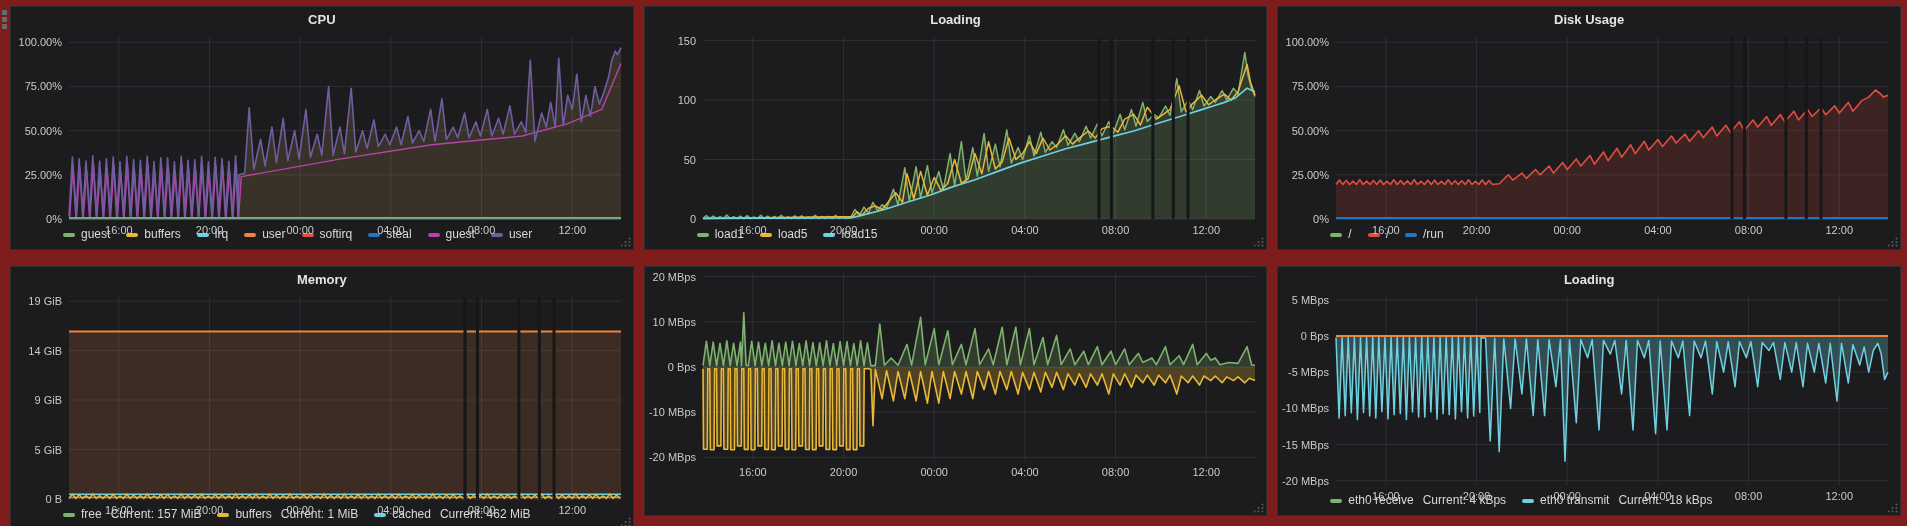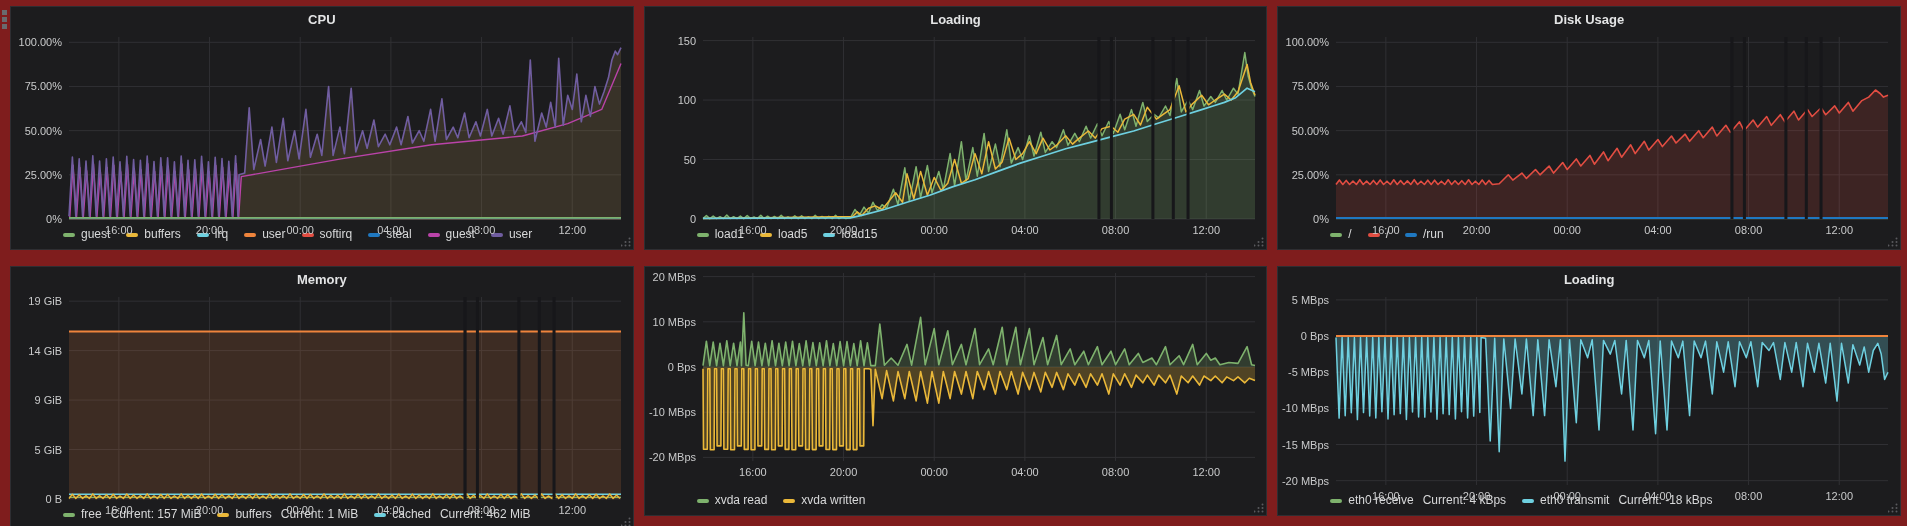--- a/index.html
+++ b/index.html
@@ -321,30 +321,20 @@
             <line x1="56" y1="54.807692307692314" x2="608" y2="54.807692307692314" stroke="#303034" stroke-width="1"></line>
             <text x="49" y="58.807692307692314" fill="#c9cacb" font-size="11px" text-anchor="end">10 MBps</text>
             <line x1="56" y1="9.615384615384619" x2="608" y2="9.615384615384619" stroke="#303034" stroke-width="1"></line>
             <text x="49" y="13.615384615384619" fill="#c9cacb" font-size="11px" text-anchor="end">20 MBps</text>
             <path d="M56.0,100.0L56.0,101.8L56.5,182.3L60.3,182.3L60.8,101.8L62.8,101.8L63.3,182.8L67.1,182.8L67.6,101.8L69.6,101.8L70.1,178.9L73.9,178.9L74.4,101.8L76.4,101.8L76.9,182.3L80.7,182.3L81.2,101.8L83.2,101.8L83.7,182.8L87.5,182.8L88.0,101.8L90.0,101.8L90.5,178.9L94.3,178.9L94.8,101.8L96.8,101.8L97.3,182.4L101.1,182.4L101.6,101.8L103.6,101.8L104.1,182.7L107.9,182.7L108.4,101.8L110.4,101.8L111.0,178.9L114.7,178.9L115.2,101.8L117.2,101.8L117.8,182.4L121.5,182.4L122.0,101.8L124.0,101.8L124.6,182.7L128.3,182.7L128.8,101.8L130.8,101.8L131.4,178.9L135.1,178.9L135.6,101.8L137.6,101.8L138.2,182.4L141.9,182.4L142.4,101.8L144.4,101.8L145.0,182.7L148.7,182.7L149.2,101.8L151.2,101.8L151.8,178.9L155.5,178.9L156.0,101.8L158.0,101.8L158.6,182.5L162.3,182.5L162.8,101.8L164.8,101.8L165.4,182.6L169.1,182.6L169.6,101.8L171.6,101.8L172.2,178.9L175.9,178.9L176.4,101.8L178.4,101.8L179.0,182.5L182.7,182.5L183.2,101.8L185.2,101.8L185.8,182.6L189.5,182.6L190.0,101.8L192.0,101.8L192.6,178.9L196.3,178.9L196.8,101.8L198.8,101.8L199.4,182.6L203.1,182.6L203.6,101.8L205.6,101.8L206.2,182.6L209.9,182.6L210.4,101.8L212.4,101.8L213.0,178.9L216.7,178.9L217.2,101.8L221.5,101.8L223.8,102.3L226.0,158.7L228.3,102.3L235.1,131.6L239.6,103.6L246.4,133.9L251.0,104.5L257.8,131.6L262.3,104.5L269.1,133.9L273.6,104.5L280.4,136.2L285.0,104.5L291.8,136.2L296.3,104.5L303.1,131.6L307.6,104.5L314.4,127.1L319.0,104.5L325.8,131.6L330.3,104.5L337.1,122.6L341.6,104.5L348.4,127.1L353.0,104.5L359.8,122.6L364.3,104.5L371.1,127.1L375.6,105.4L382.4,122.6L387.0,105.4L393.8,124.9L398.3,105.4L405.1,120.3L409.6,105.4L416.4,122.6L421.0,106.8L427.8,118.1L432.3,106.8L439.1,120.3L443.6,106.8L450.4,118.1L455.0,106.8L461.8,127.1L466.3,106.8L473.1,118.1L477.7,106.8L484.5,120.3L489.0,108.1L495.8,115.8L500.3,108.1L507.1,118.1L511.7,108.1L518.5,115.8L523.0,108.1L529.8,127.1L534.3,109.0L541.1,115.8L545.7,109.0L552.5,118.1L557.0,109.0L563.8,113.6L568.3,109.0L575.1,115.8L579.7,109.9L586.5,113.6L591.0,109.9L597.8,115.8L602.3,111.3L608.0,113.6L608.0,100.0Z" fill="rgba(234,184,57,0.25)" stroke="none"></path>
             <path d="M56.0,100.0L56.0,98.6L59.4,74.2L62.8,98.6L66.2,75.1L69.6,98.6L73.0,76.2L76.4,98.6L79.8,73.7L83.2,98.6L86.6,76.2L90.0,98.6L93.4,75.0L94.5,98.6L96.8,45.8L99.1,98.2L101.3,98.6L104.7,74.2L108.1,98.6L111.5,75.1L114.9,98.6L118.3,76.2L121.7,98.6L125.1,73.7L128.5,98.6L131.9,76.2L135.3,98.6L138.7,75.0L142.1,98.6L145.5,74.2L148.9,98.6L152.3,76.6L155.7,98.6L159.1,73.9L162.5,98.6L165.9,75.5L169.3,98.6L172.7,75.9L176.1,98.6L179.5,73.7L182.9,98.6L186.3,76.5L189.7,98.6L193.1,74.6L196.6,98.6L200.0,74.6L203.4,98.6L206.8,76.5L210.2,98.6L213.6,73.7L217.0,98.6L220.4,75.8L223.8,98.6L228.3,98.6L232.8,57.1L237.4,98.2L244.2,91.0L251.0,98.2L260.0,77.4L264.6,98.2L273.6,50.3L278.2,97.7L287.2,61.6L291.8,97.7L300.8,63.8L305.4,97.7L314.4,77.4L319.0,97.7L328.0,61.6L332.6,97.7L341.6,81.9L346.2,97.7L355.2,60.2L359.8,97.7L368.8,60.2L373.4,97.7L382.4,61.6L387.0,97.7L396.0,70.6L400.6,97.7L409.6,68.4L414.2,97.7L423.2,81.9L427.8,97.7L436.8,84.2L441.4,97.7L450.4,79.7L455.0,97.7L464.0,84.2L468.6,97.7L477.7,81.9L482.2,97.7L491.3,86.4L495.8,95.5L504.9,91.0L509.4,97.7L518.5,79.7L523.0,97.7L532.1,88.7L536.6,97.7L545.7,77.4L550.2,97.7L559.3,86.4L563.8,93.2L568.3,91.0L572.9,97.7L581.9,95.5L591.0,96.4L600.1,79.7L604.6,97.7L608.0,98.6L608.0,100.0Z" fill="rgba(126,178,109,0.22)" stroke="none"></path>
             <path d="M56.0,101.8L56.5,182.3L60.3,182.3L60.8,101.8L62.8,101.8L63.3,182.8L67.1,182.8L67.6,101.8L69.6,101.8L70.1,178.9L73.9,178.9L74.4,101.8L76.4,101.8L76.9,182.3L80.7,182.3L81.2,101.8L83.2,101.8L83.7,182.8L87.5,182.8L88.0,101.8L90.0,101.8L90.5,178.9L94.3,178.9L94.8,101.8L96.8,101.8L97.3,182.4L101.1,182.4L101.6,101.8L103.6,101.8L104.1,182.7L107.9,182.7L108.4,101.8L110.4,101.8L111.0,178.9L114.7,178.9L115.2,101.8L117.2,101.8L117.8,182.4L121.5,182.4L122.0,101.8L124.0,101.8L124.6,182.7L128.3,182.7L128.8,101.8L130.8,101.8L131.4,178.9L135.1,178.9L135.6,101.8L137.6,101.8L138.2,182.4L141.9,182.4L142.4,101.8L144.4,101.8L145.0,182.7L148.7,182.7L149.2,101.8L151.2,101.8L151.8,178.9L155.5,178.9L156.0,101.8L158.0,101.8L158.6,182.5L162.3,182.5L162.8,101.8L164.8,101.8L165.4,182.6L169.1,182.6L169.6,101.8L171.6,101.8L172.2,178.9L175.9,178.9L176.4,101.8L178.4,101.8L179.0,182.5L182.7,182.5L183.2,101.8L185.2,101.8L185.8,182.6L189.5,182.6L190.0,101.8L192.0,101.8L192.6,178.9L196.3,178.9L196.8,101.8L198.8,101.8L199.4,182.6L203.1,182.6L203.6,101.8L205.6,101.8L206.2,182.6L209.9,182.6L210.4,101.8L212.4,101.8L213.0,178.9L216.7,178.9L217.2,101.8L221.5,101.8L223.8,102.3L226.0,158.7L228.3,102.3L235.1,131.6L239.6,103.6L246.4,133.9L251.0,104.5L257.8,131.6L262.3,104.5L269.1,133.9L273.6,104.5L280.4,136.2L285.0,104.5L291.8,136.2L296.3,104.5L303.1,131.6L307.6,104.5L314.4,127.1L319.0,104.5L325.8,131.6L330.3,104.5L337.1,122.6L341.6,104.5L348.4,127.1L353.0,104.5L359.8,122.6L364.3,104.5L371.1,127.1L375.6,105.4L382.4,122.6L387.0,105.4L393.8,124.9L398.3,105.4L405.1,120.3L409.6,105.4L416.4,122.6L421.0,106.8L427.8,118.1L432.3,106.8L439.1,120.3L443.6,106.8L450.4,118.1L455.0,106.8L461.8,127.1L466.3,106.8L473.1,118.1L477.7,106.8L484.5,120.3L489.0,108.1L495.8,115.8L500.3,108.1L507.1,118.1L511.7,108.1L518.5,115.8L523.0,108.1L529.8,127.1L534.3,109.0L541.1,115.8L545.7,109.0L552.5,118.1L557.0,109.0L563.8,113.6L568.3,109.0L575.1,115.8L579.7,109.9L586.5,113.6L591.0,109.9L597.8,115.8L602.3,111.3L608.0,113.6" fill="none" stroke="#EAB839" stroke-width="1.6" stroke-linejoin="round"></path>
             <path d="M56.0,98.6L59.4,74.2L62.8,98.6L66.2,75.1L69.6,98.6L73.0,76.2L76.4,98.6L79.8,73.7L83.2,98.6L86.6,76.2L90.0,98.6L93.4,75.0L94.5,98.6L96.8,45.8L99.1,98.2L101.3,98.6L104.7,74.2L108.1,98.6L111.5,75.1L114.9,98.6L118.3,76.2L121.7,98.6L125.1,73.7L128.5,98.6L131.9,76.2L135.3,98.6L138.7,75.0L142.1,98.6L145.5,74.2L148.9,98.6L152.3,76.6L155.7,98.6L159.1,73.9L162.5,98.6L165.9,75.5L169.3,98.6L172.7,75.9L176.1,98.6L179.5,73.7L182.9,98.6L186.3,76.5L189.7,98.6L193.1,74.6L196.6,98.6L200.0,74.6L203.4,98.6L206.8,76.5L210.2,98.6L213.6,73.7L217.0,98.6L220.4,75.8L223.8,98.6L228.3,98.6L232.8,57.1L237.4,98.2L244.2,91.0L251.0,98.2L260.0,77.4L264.6,98.2L273.6,50.3L278.2,97.7L287.2,61.6L291.8,97.7L300.8,63.8L305.4,97.7L314.4,77.4L319.0,97.7L328.0,61.6L332.6,97.7L341.6,81.9L346.2,97.7L355.2,60.2L359.8,97.7L368.8,60.2L373.4,97.7L382.4,61.6L387.0,97.7L396.0,70.6L400.6,97.7L409.6,68.4L414.2,97.7L423.2,81.9L427.8,97.7L436.8,84.2L441.4,97.7L450.4,79.7L455.0,97.7L464.0,84.2L468.6,97.7L477.7,81.9L482.2,97.7L491.3,86.4L495.8,95.5L504.9,91.0L509.4,97.7L518.5,79.7L523.0,97.7L532.1,88.7L536.6,97.7L545.7,77.4L550.2,97.7L559.3,86.4L563.8,93.2L568.3,91.0L572.9,97.7L581.9,95.5L591.0,96.4L600.1,79.7L604.6,97.7L608.0,98.6" fill="none" stroke="#7EB26D" stroke-width="1.6" stroke-linejoin="round"></path>
           </svg>
         </div>
-      <div class="legend">
-          <span class="litem">
-            <span class="swatch" style="background: rgb(126, 178, 109);"></span>
-            <span>xvda read</span>
-          </span>
-          <span class="litem">
-            <span class="swatch" style="background: rgb(234, 184, 57);"></span>
-            <span>xvda written</span>
-          </span>
-        </div>
       <svg class="rhandle" width="10" height="10">
           <g fill="#5a5a5e">
             <circle cx="8.5" cy="1.5" r="1"></circle>
             <circle cx="4.5" cy="5" r="1"></circle>
             <circle cx="8.5" cy="5" r="1"></circle>
             <circle cx="0.5" cy="8.5" r="1"></circle>
             <circle cx="4.5" cy="8.5" r="1"></circle>
             <circle cx="8.5" cy="8.5" r="1"></circle>
           </g>
         </svg>

